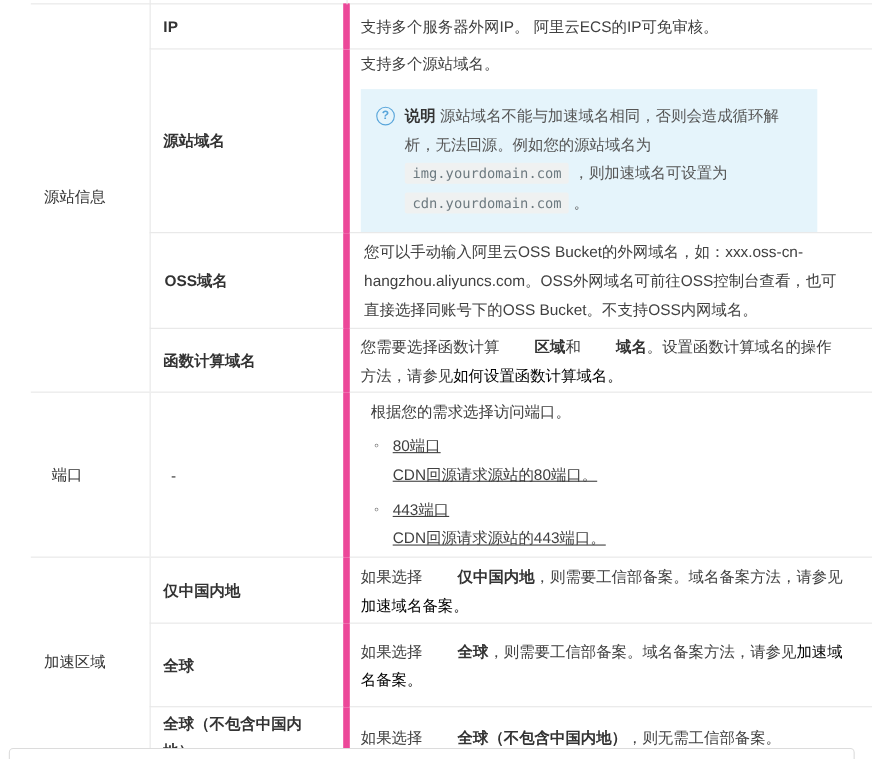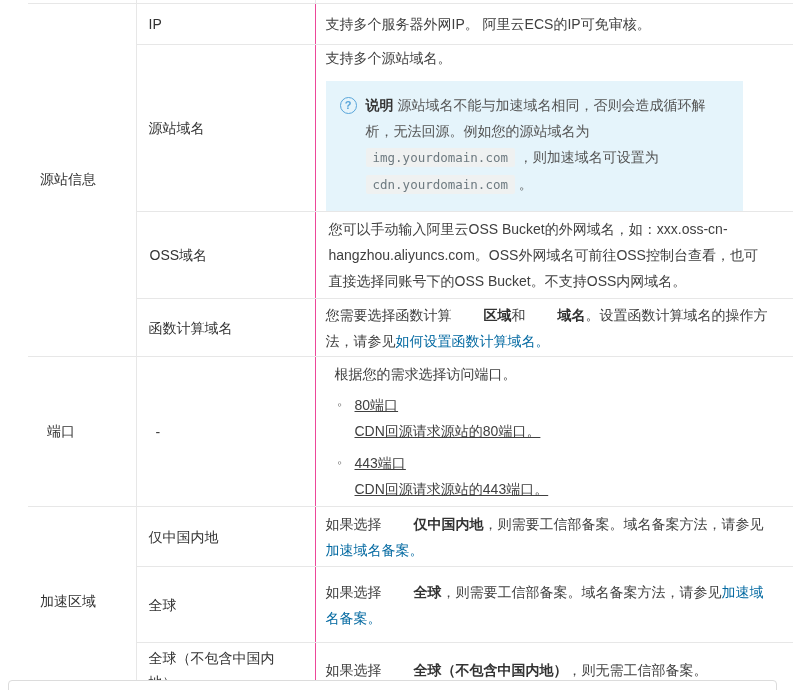--- a/index.html
+++ b/index.html
@@ -3,28 +3,28 @@
 <meta charset="utf-8">
 <style>
   html,body{margin:0;padding:0;background:#fff;width:793px;height:690px;overflow:hidden;}
   body{font-family:"Liberation Sans",sans-serif;color:#404040;font-size:14px;position:relative;}
   .crop-stub{position:absolute;top:0;width:1px;height:4px;background:#e7e7e7;}
   .stub-a{left:136px;} .stub-b{left:315px;}
   .tbl-wrap{margin:3px 0 0 28px;width:765px;}
   table.params{border-collapse:collapse;table-layout:fixed;width:765px;border-top:1px solid #e7e7e7;}
   td{border-bottom:1px solid #e7e7e7;vertical-align:middle;}
   td.c1{padding:0 8px 0 12px;font-weight:normal;color:#333;}
-  td.c2{border-left:1px solid #e7e7e7;padding:0 18px 0 12px;font-weight:normal;color:#333;line-height:24px;}
+  td.c2{border-left:1px solid #e7e7e7;padding:0 18px 0 12px;font-weight:bold;color:#333;line-height:24px;}
   td.c2.dash{font-weight:normal;color:#404040;}
-  td.c3{border-left:1px solid #ec4899;padding:0 24px 0 10px;line-height:26px;}
+  td.c3{border-left:6px solid #ec4899;padding:0 24px 0 10px;line-height:26px;}
   tr.r-ip td{height:40px;} tr.r-origin td{height:145px;} tr.r-oss td{height:86px;padding-left:13px;}
   tr.r-fc td{height:57px;} tr.r-port td{height:149px;padding-left:19px;} tr.r-cn td{height:59px;}
   tr.r-global td{height:75px;} tr.r-globalx td{height:53px;}
   p{margin:0;}
-  a.doclink{color:#0369a1;text-decoration:none;cursor:pointer;}
+  a.doclink{color:#000000;text-decoration:none;cursor:pointer;}
   strong{color:#333;padding-left:32px;}
   code.chip{font-family:"DejaVu Sans Mono",monospace;font-size:12.5px;color:#6d7a80;background:#eff1f1;
     padding:2px 7px;border-radius:2px;white-space:nowrap;}
   .note{display:flex;margin:10px 26px 0 0;background:#e5f4fb;padding:11px 16px 13px 14px;line-height:26px;color:#555;}
   .note-icon{flex:0 0 auto;width:15px;height:15px;border:1px solid #58a5da;border-radius:50%;color:#58a5da;
     font-size:11px;line-height:15px;text-align:center;font-weight:bold;margin:5px 9px 0 0;}
   .note-body{flex:1 1 auto;}
   .note-label{font-weight:bold;color:#333;margin-right:4px;}
   ul.ports{list-style:none;margin:5px 0 0;padding:0;}
   ul.ports li{position:relative;padding-left:20px;text-decoration:underline;}

